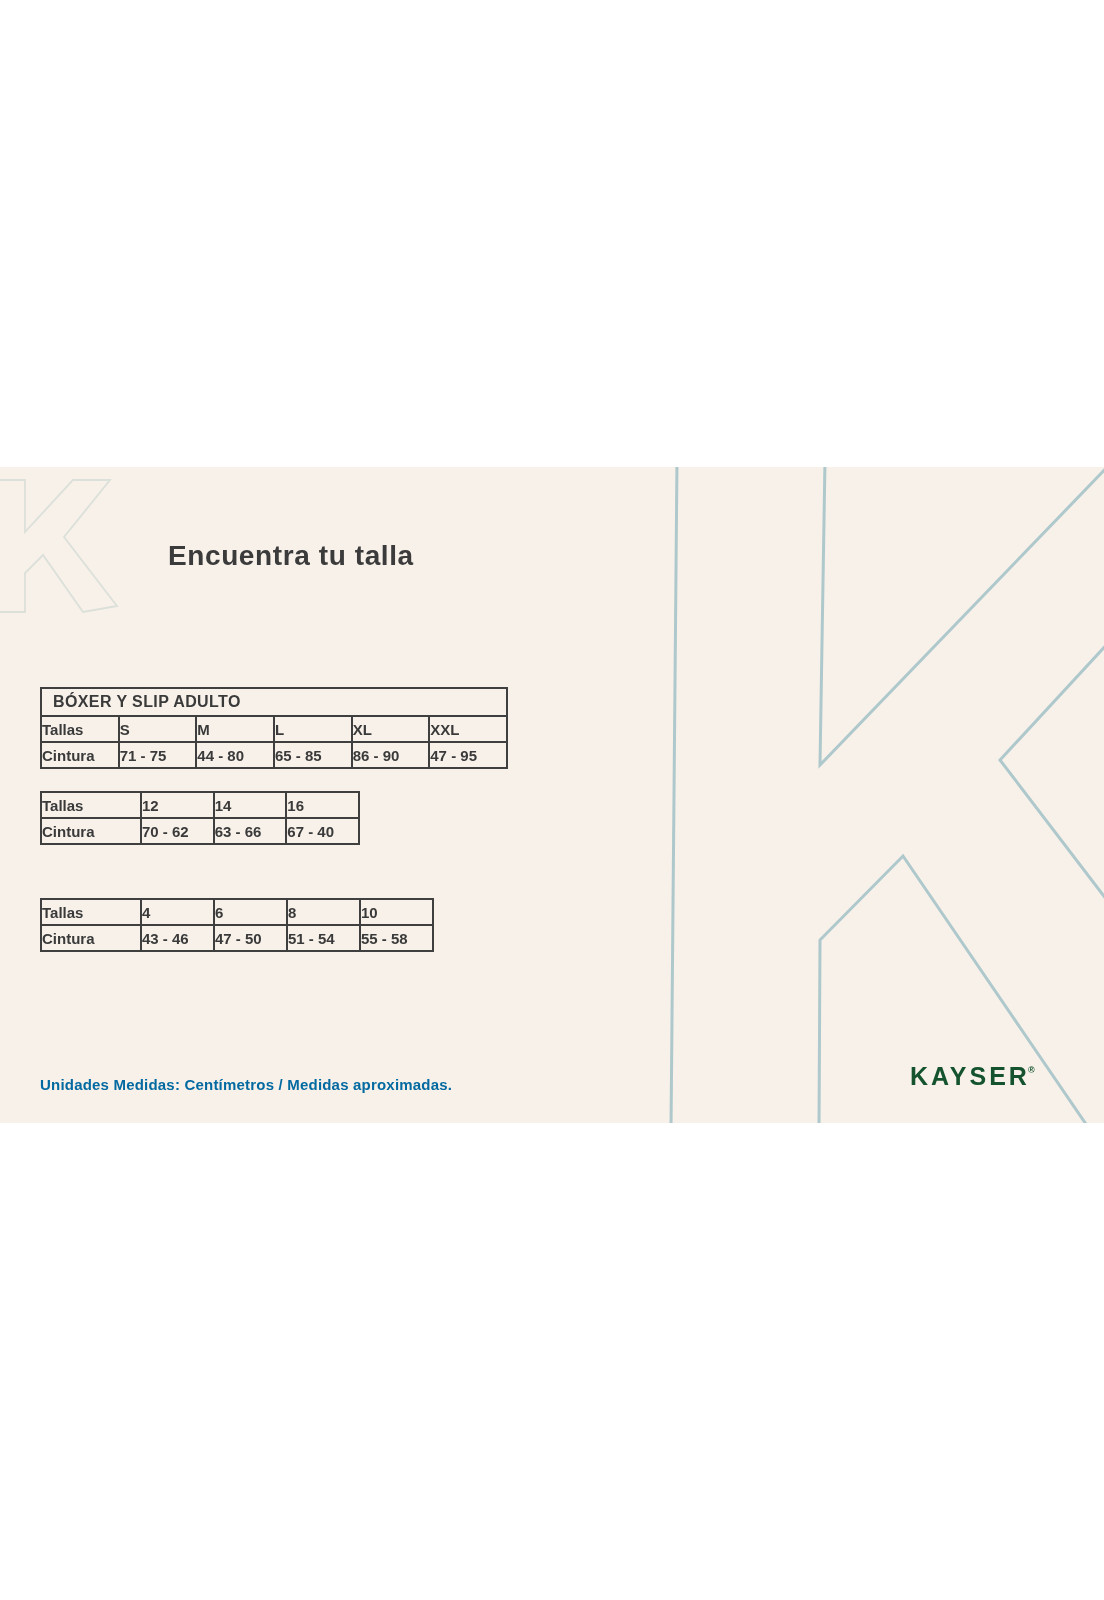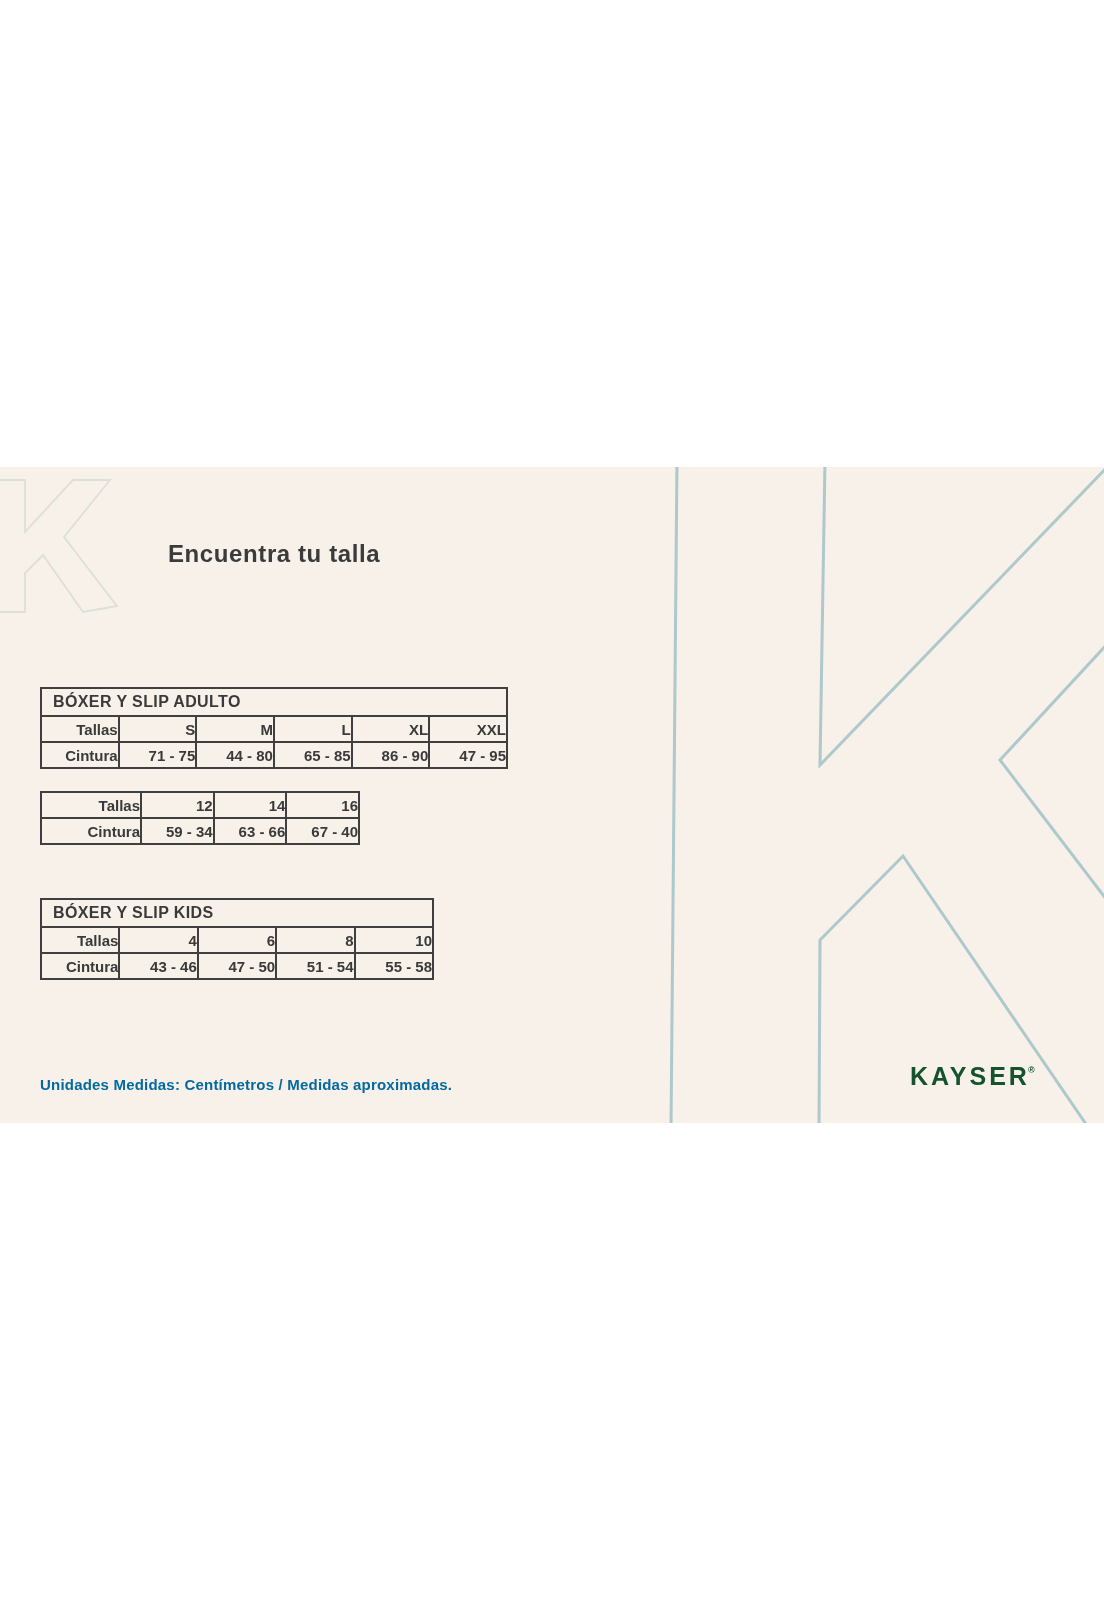--- a/index.html
+++ b/index.html
@@ -18,37 +18,37 @@
   }
   .decor-svg{
     position:absolute;
     left:0;top:0;
     width:1104px;height:1600px;
     pointer-events:none;
   }
   .page-title{
     position:absolute;
     left:168px;top:540px;
-    font-size:24px;
+    font-size:28px;
     font-weight:bold;
     letter-spacing:0.6px;
     color:#3b3b3b;
   }
   .size-table{
     position:absolute;
     left:40px;
   }
   .size-table table{
     border-collapse:collapse;
     table-layout:fixed;
   }
   .size-table td{
     border:2px solid #3f3f3f;
     height:24px;
-    text-align:right;
+    text-align:left;
     font-size:15px;
     font-weight:bold;
     color:#3a3a3a;
     padding:0;
     background:transparent;
   }
   .size-table td.t-title{
     text-align:left;
     padding-left:11px;
     height:26px;
@@ -141,33 +141,30 @@
     <table style="width: 320px;">
       <tbody>
         <tr>
           <td class="t-label">Tallas</td>
           <td>12</td>
           <td>14</td>
           <td>16</td>
         </tr>
         <tr>
           <td class="t-label">Cintura</td>
-          <td>59 - 34</td>
+          <td>70 - 62</td>
           <td>63 - 66</td>
           <td>67 - 40</td>
         </tr>
       </tbody>
     </table>
   </div>
 <div class="size-table table-kids">
     <table style="width: 394px;">
       <tbody>
-        <tr>
-          <td colspan="5" class="t-title">BÓXER Y SLIP KIDS</td>
-        </tr>
         <tr>
           <td class="t-label">Tallas</td>
           <td>4</td>
           <td>6</td>
           <td>8</td>
           <td>10</td>
         </tr>
         <tr>
           <td class="t-label">Cintura</td>
           <td>43 - 46</td>

